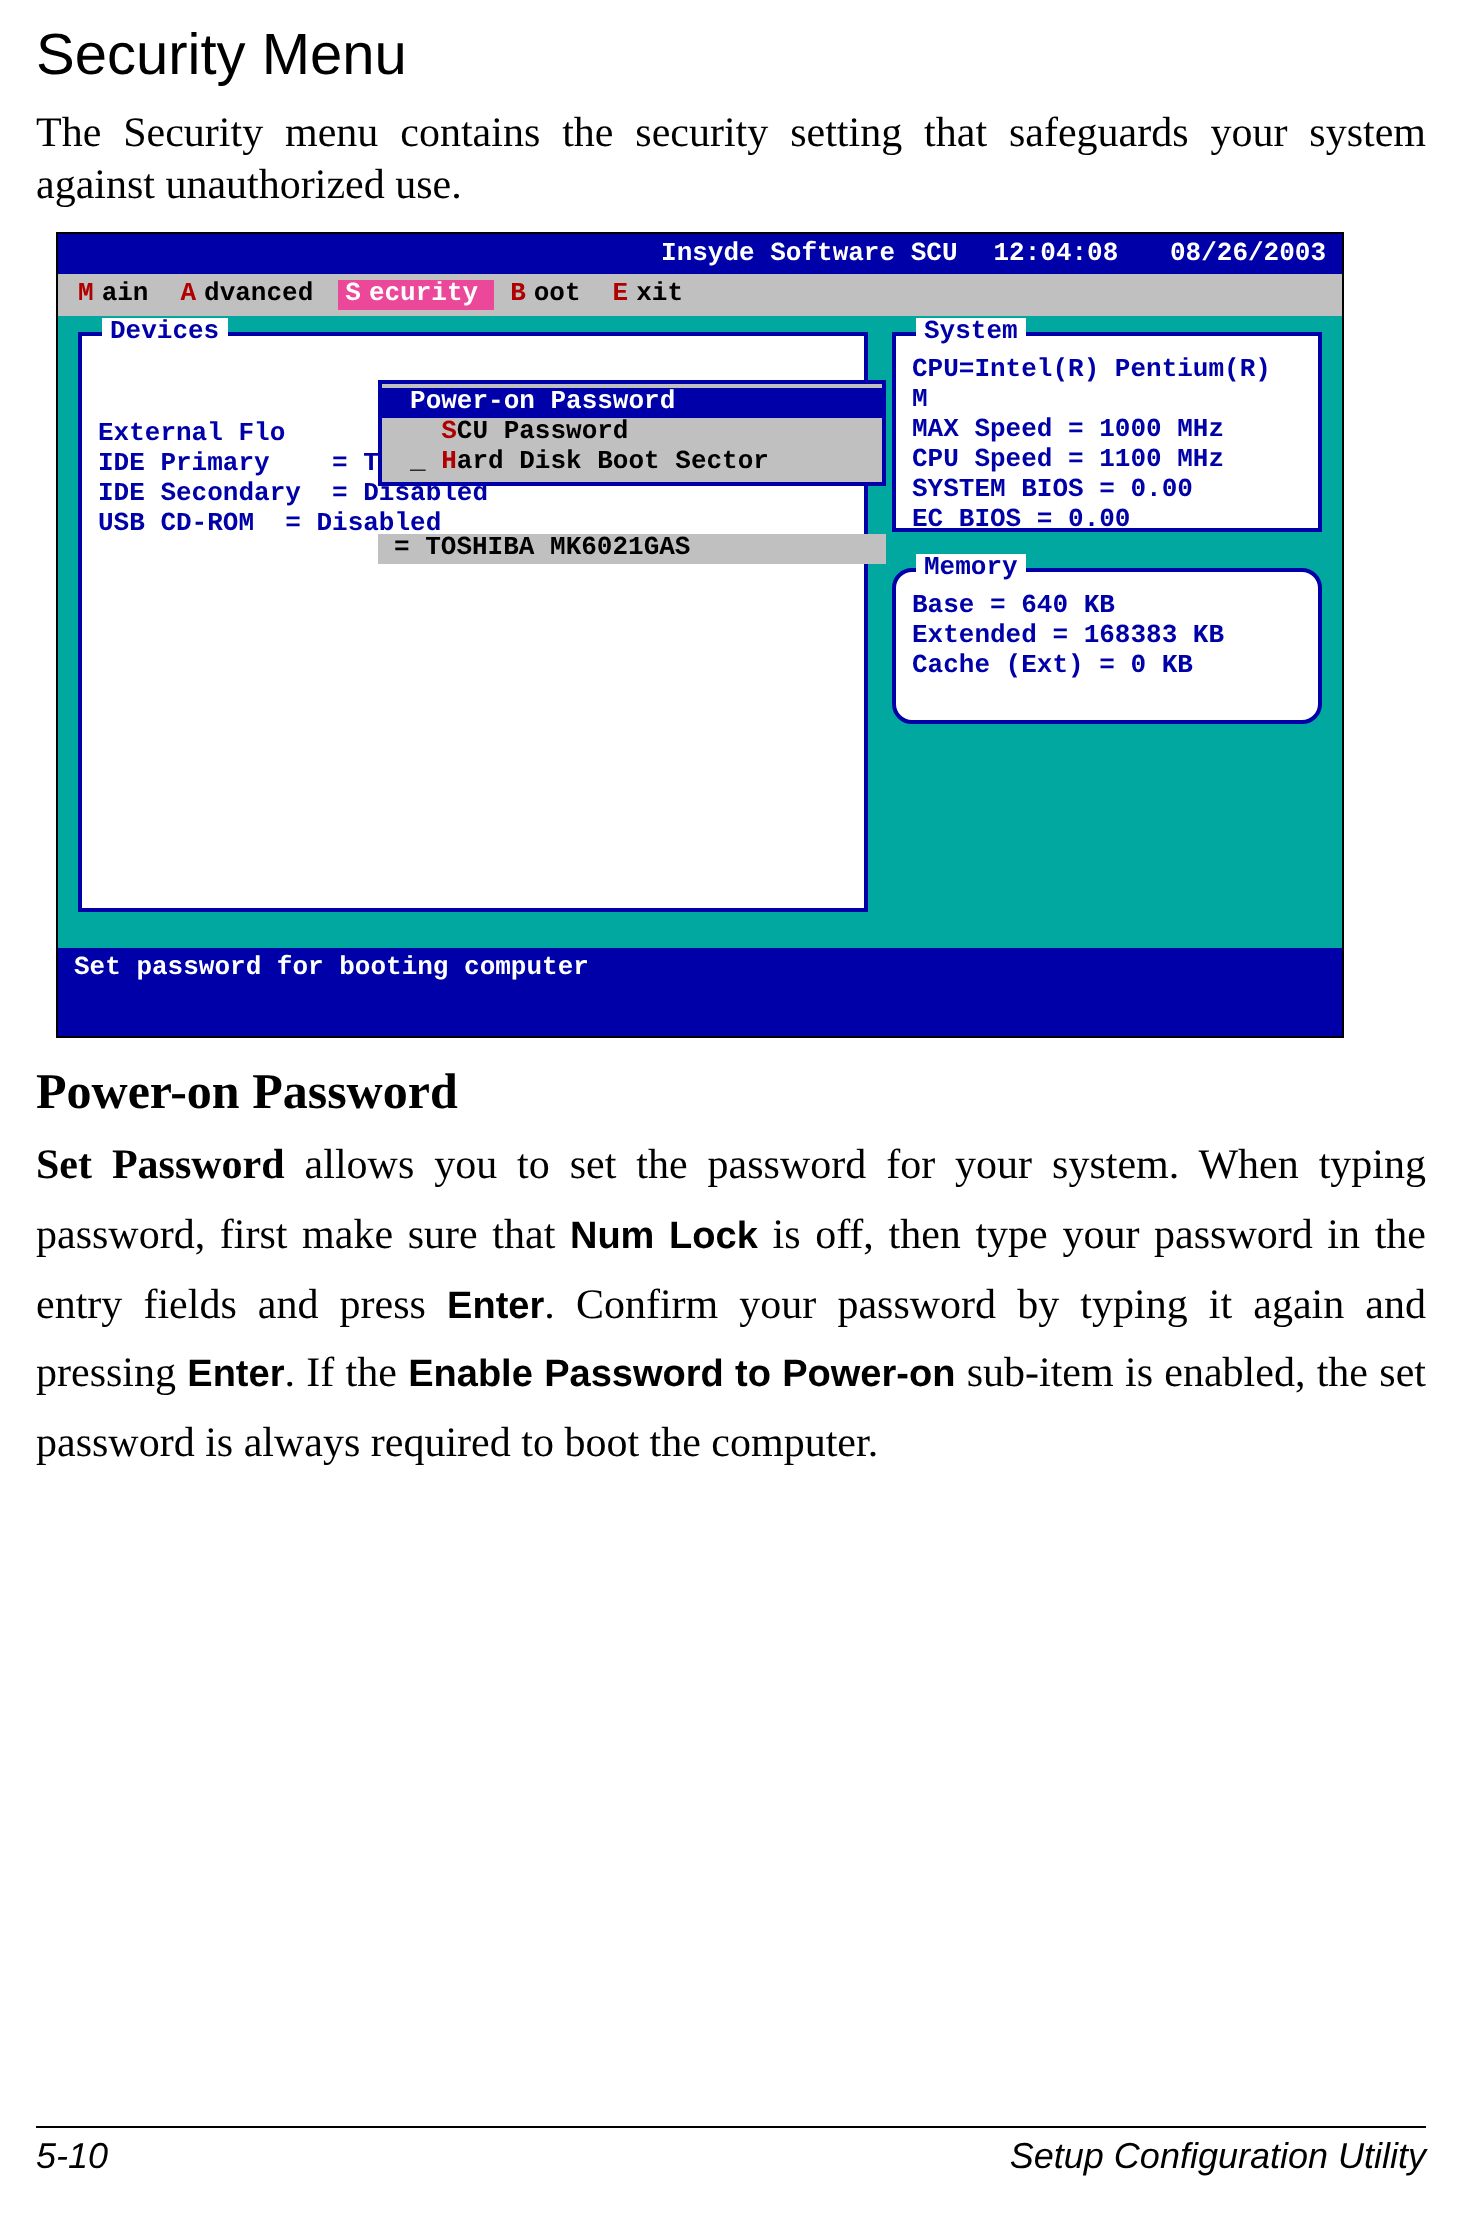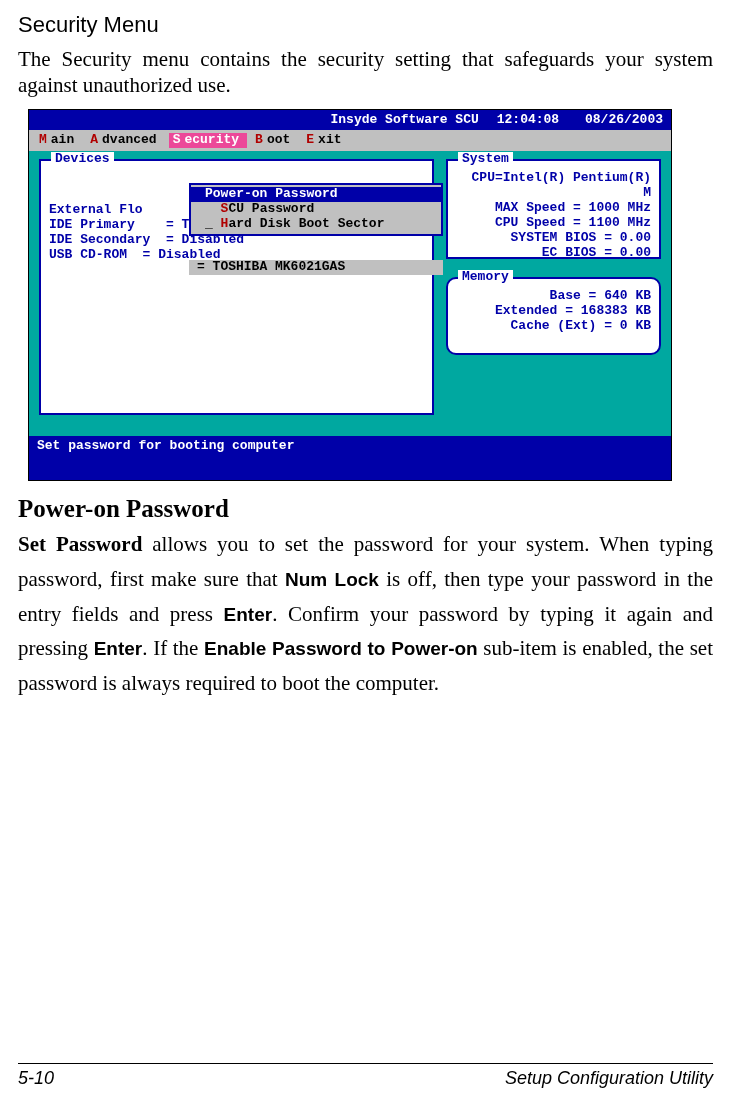--- a/index.html
+++ b/index.html
@@ -7,21 +7,21 @@
       width: 731px;
       height: 1119px;
       background: #fff;
       font-family: Georgia, 'Times New Roman', serif;
       color: #000;
       position: relative;
       padding: 12px 18px 0 18px;
     }
     .title {
       font-family: Arial, Helvetica, sans-serif;
-      font-size: 22px;
+      font-size: 29px;
       font-weight: 400;
       margin-bottom: 8px;
     }
     .intro {
       font-size: 21px;
       line-height: 1.25;
       text-align: justify;
       margin-bottom: 10px;
     }
     
@@ -68,25 +68,25 @@
       padding: 10px 8px 8px 8px;
     }
     .panel-title {
       position: absolute;
       top: -9px;
       left: 10px;
       background: #fff;
       color: #0000a8;
       padding: 0 4px;
     }
-    .p-left { width: 395px; height: 256px; }
+    .p-left { width: 395px; height: 290px; }
     .p-right-col { display: flex; flex-direction: column; gap: 18px; flex: 1; }
     .p-sys { height: 100px; }
     .p-mem { height: 78px; border-radius: 10px; }
-    .blue { color: #0000a8; text-align: right; }
+    .blue { color: #0000a8; }
     .dropdown {
       position: absolute;
       top: 22px;
       left: 148px;
       width: 254px;
       background: #c0c0c0;
       border: 2px solid #0000a8;
       z-index: 5;
       padding: 2px 0;
     }

